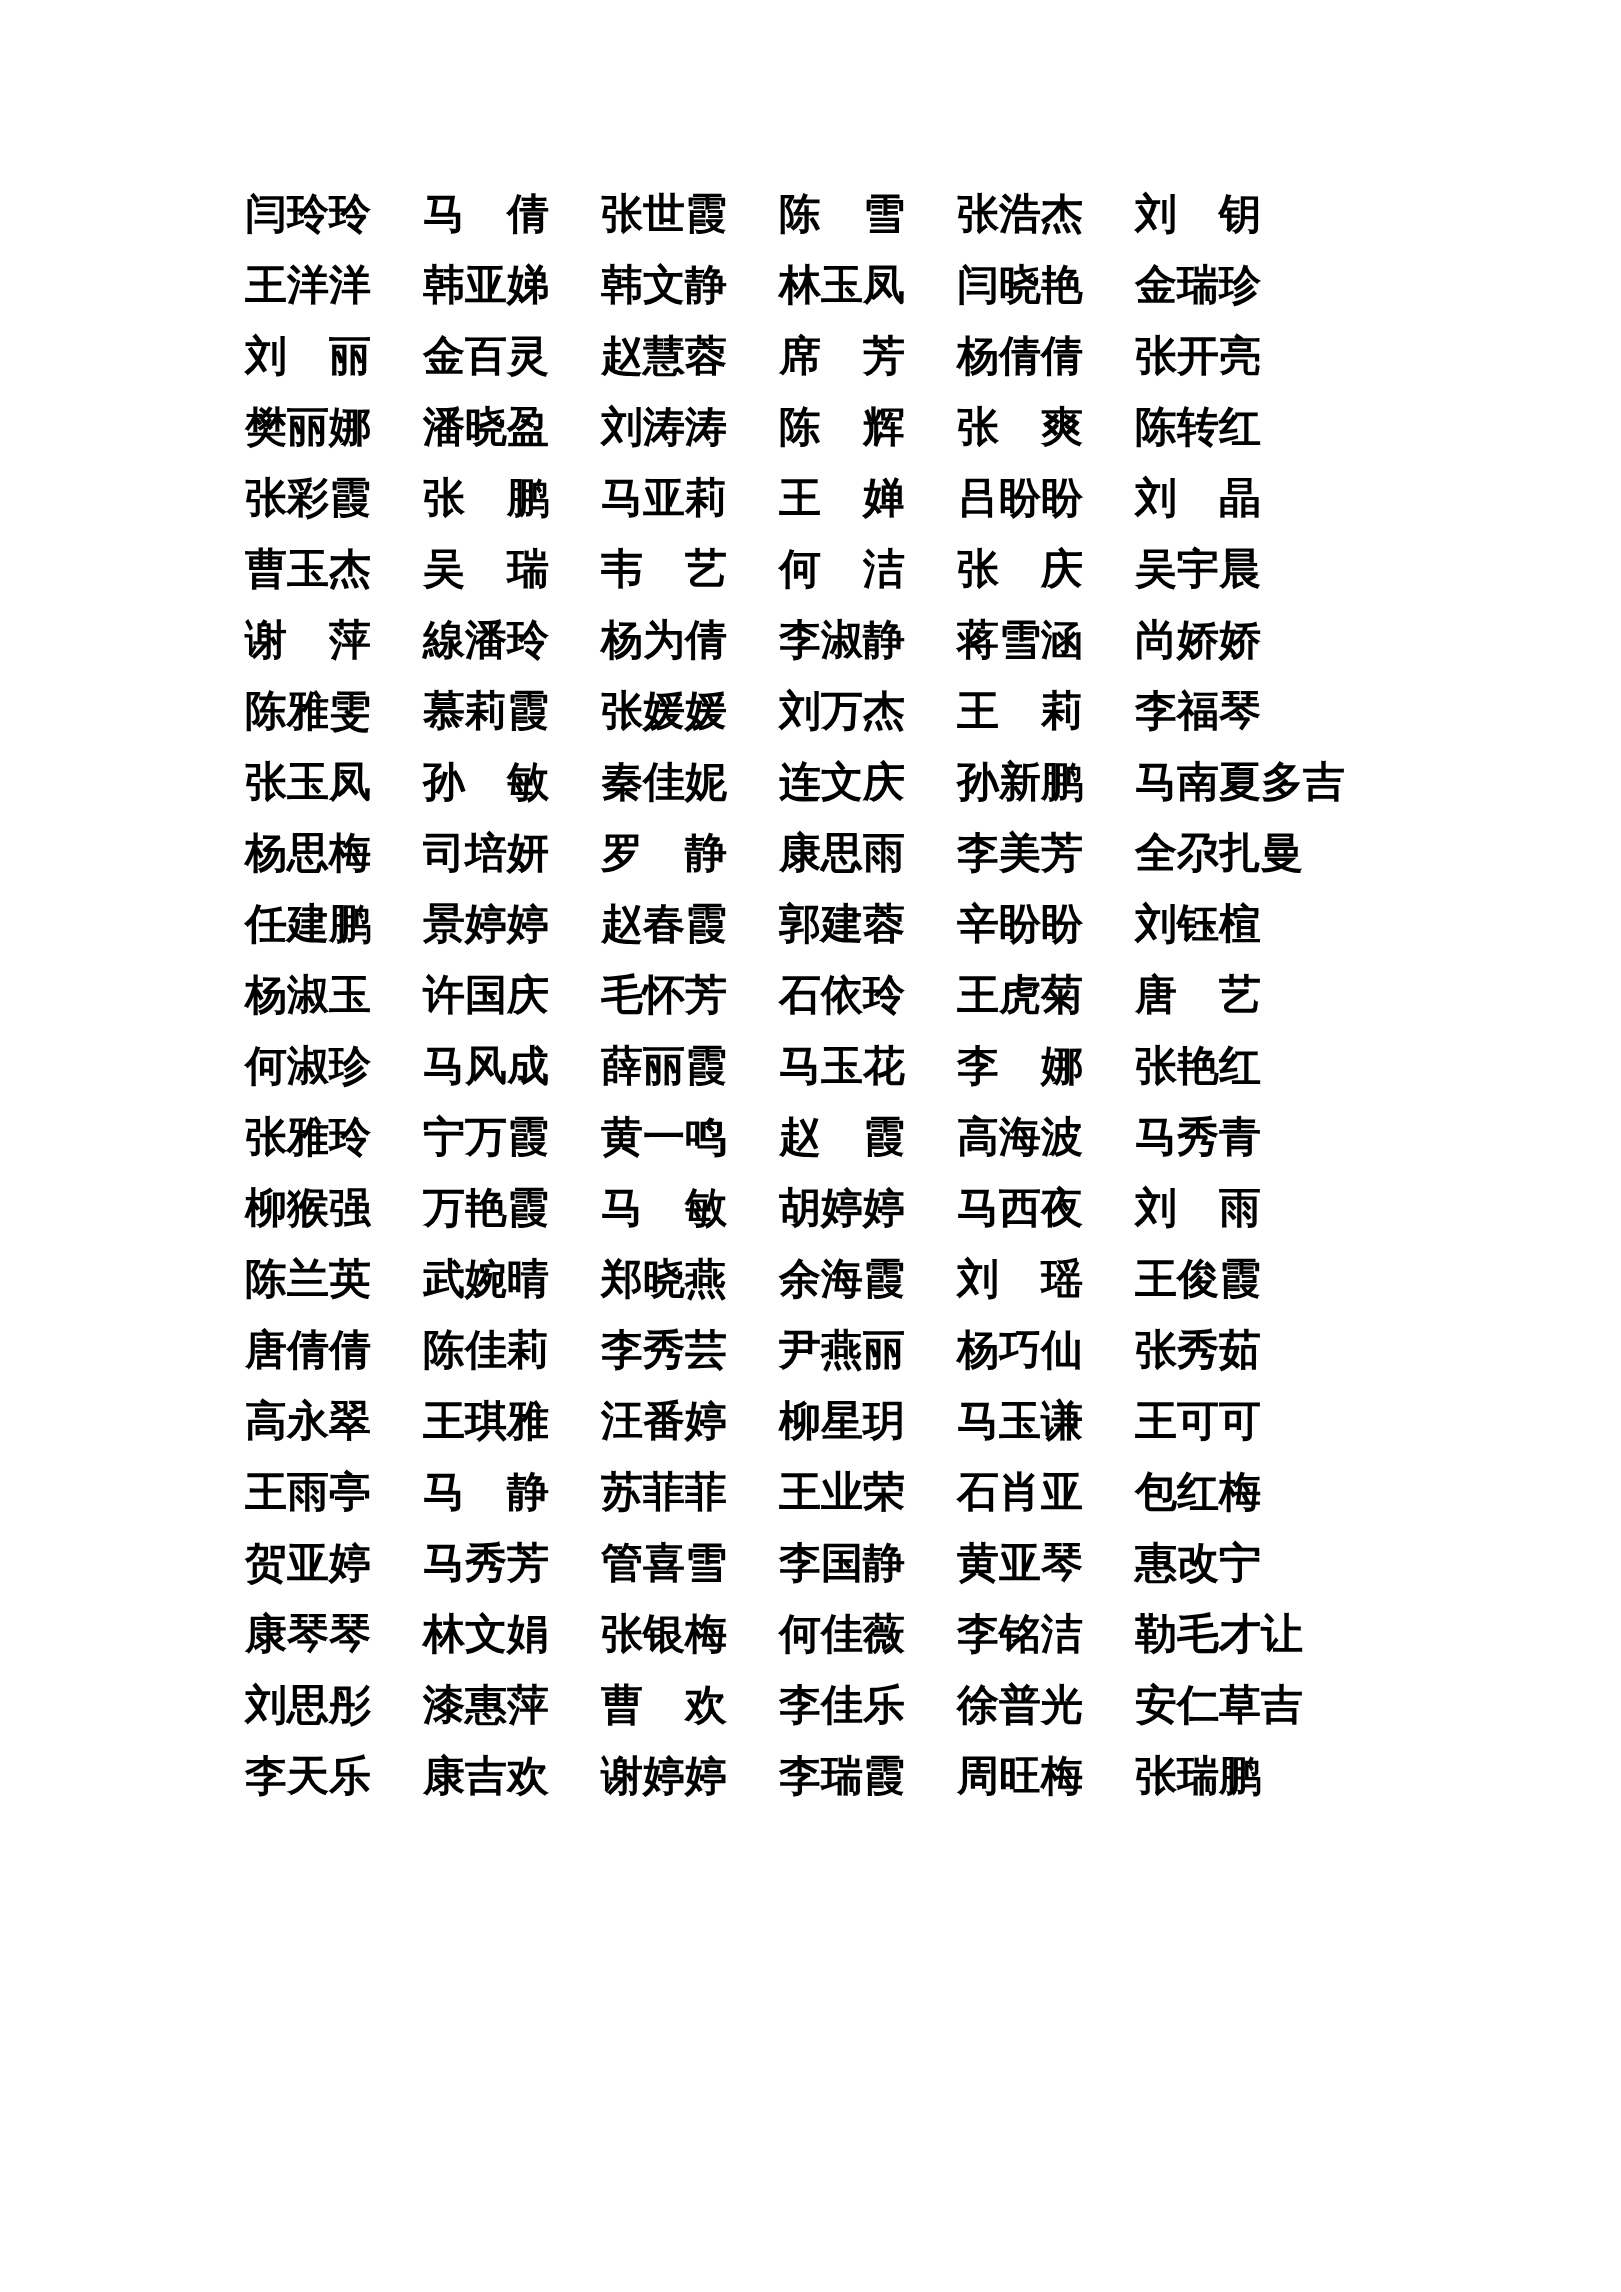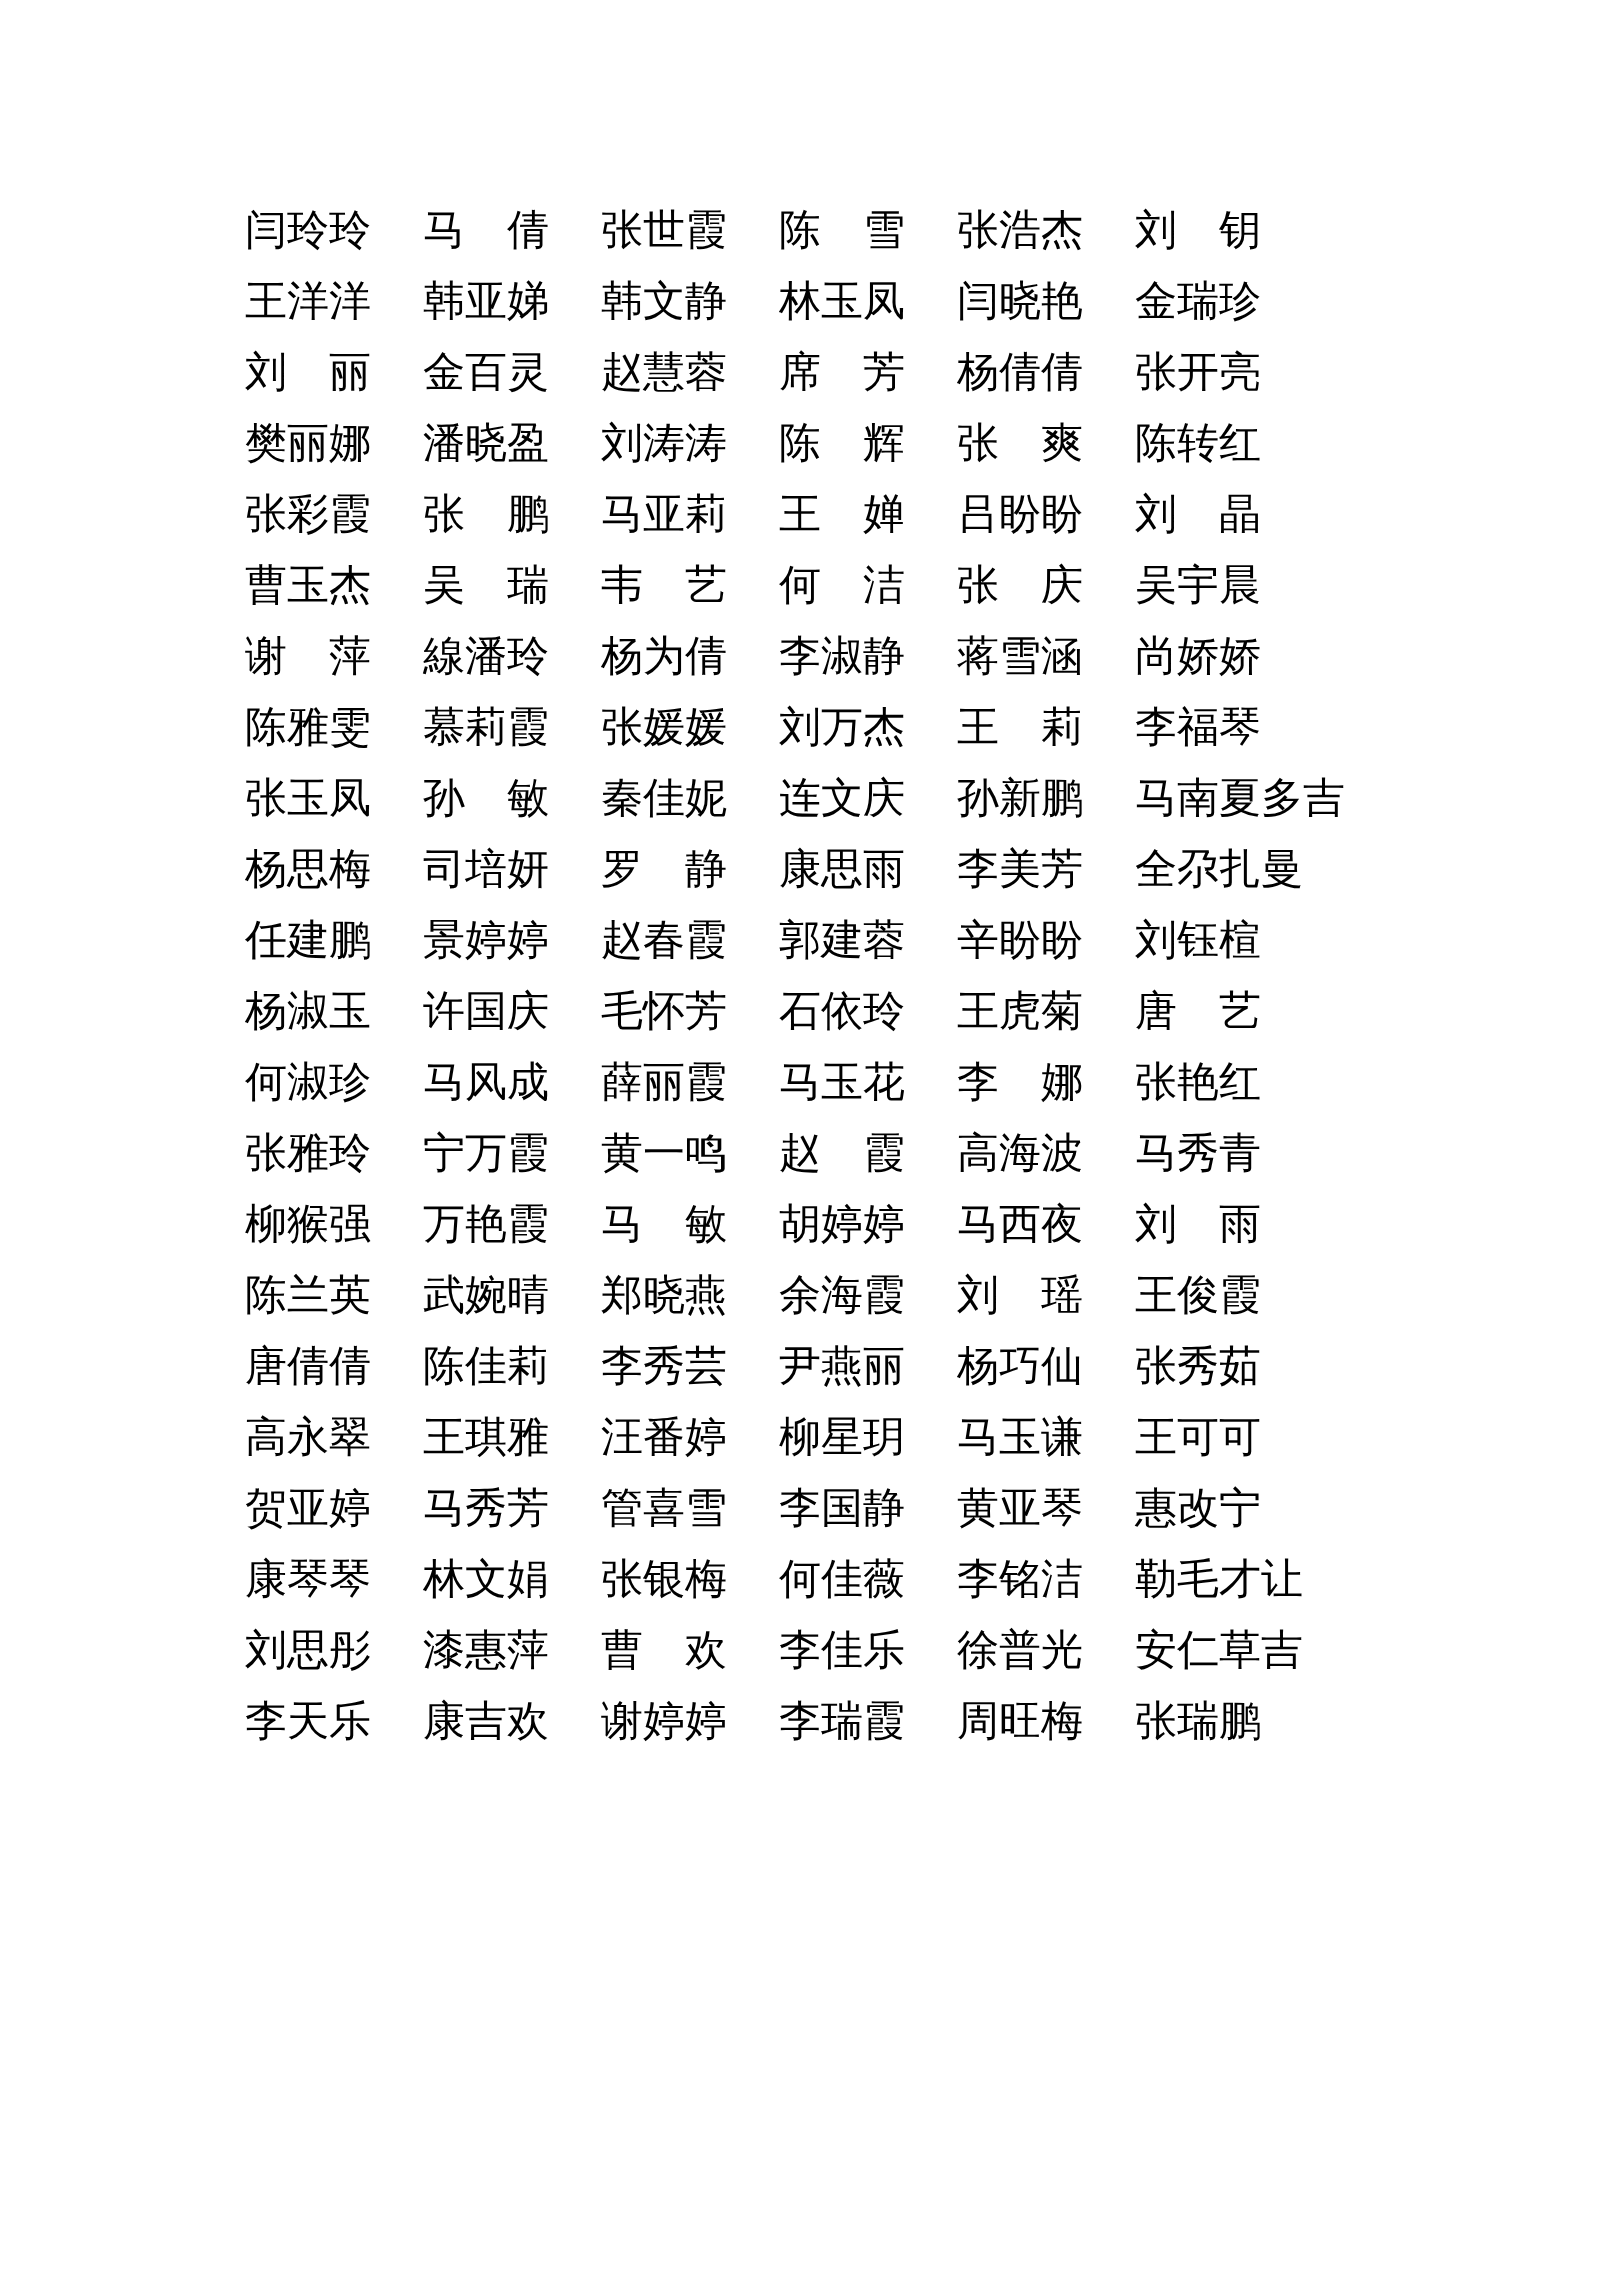--- a/index.html
+++ b/index.html
@@ -17,22 +17,23 @@
   .page {
     position: absolute;
     left: 0; top: 0;
     width: 1621px;
     height: 2293px;
     background: #ffffff;
   }
   .names-grid {
     position: absolute;
     left: 245px;
-    top: 194px;
+    top: 178px;
     width: 1157px;
+    font-weight: bold;
   }
   .name-row {
     display: flex;
     height: 71px;
     align-items: center;
   }
   .name-cell {
     width: 178px;
     flex: 0 0 178px;
     font-size: 42px;
@@ -187,20 +188,28 @@
       </div>
       <div class="name-row">
         <span class="name-cell">高永翠</span>
         <span class="name-cell">王琪雅</span>
         <span class="name-cell">汪番婷</span>
         <span class="name-cell">柳星玥</span>
         <span class="name-cell">马玉谦</span>
         <span class="name-cell">王可可</span>
       </div>
       <div class="name-row">
+        <span class="name-cell">王雨亭</span>
+        <span class="name-cell">马　静</span>
+        <span class="name-cell">苏菲菲</span>
+        <span class="name-cell">王业荣</span>
+        <span class="name-cell">石肖亚</span>
+        <span class="name-cell">包红梅</span>
+      </div>
+      <div class="name-row">
         <span class="name-cell">贺亚婷</span>
         <span class="name-cell">马秀芳</span>
         <span class="name-cell">管喜雪</span>
         <span class="name-cell">李国静</span>
         <span class="name-cell">黄亚琴</span>
         <span class="name-cell">惠改宁</span>
       </div>
       <div class="name-row">
         <span class="name-cell">康琴琴</span>
         <span class="name-cell">林文娟</span>

